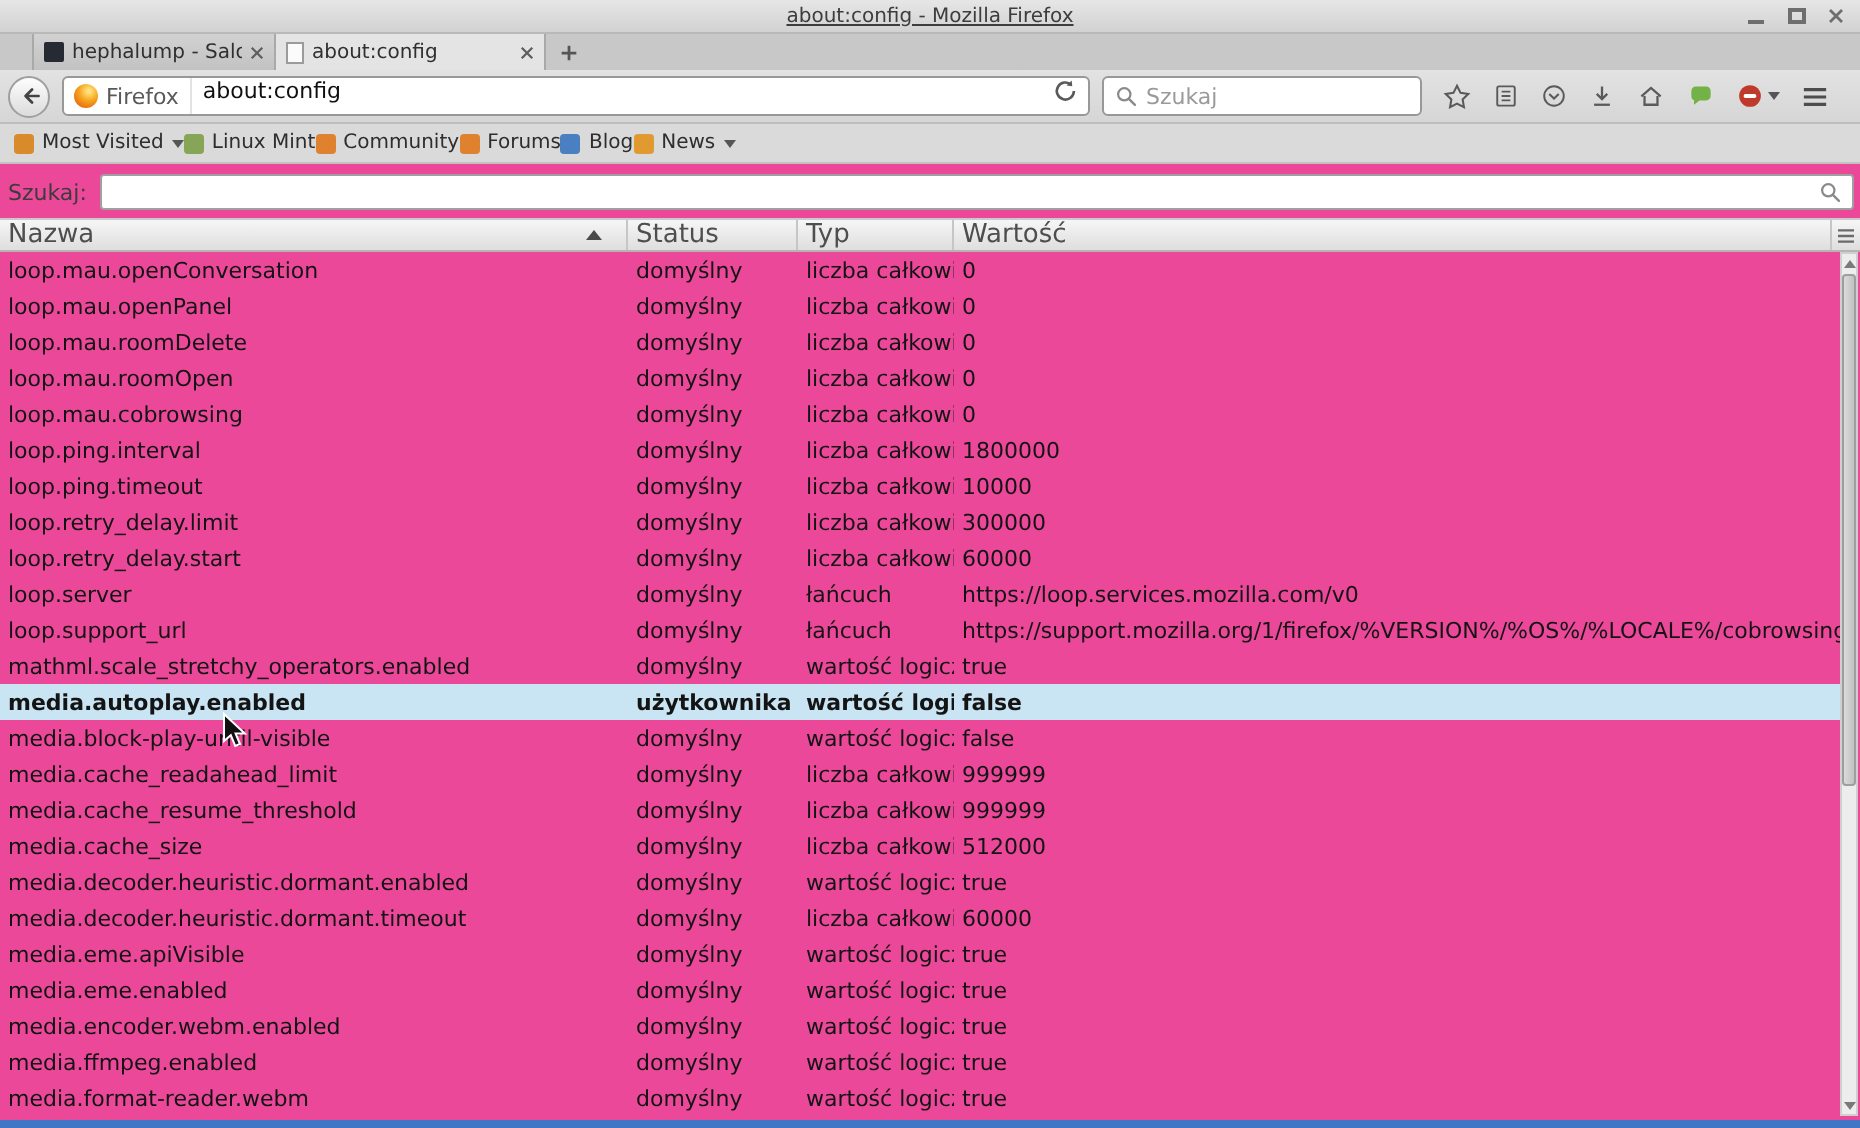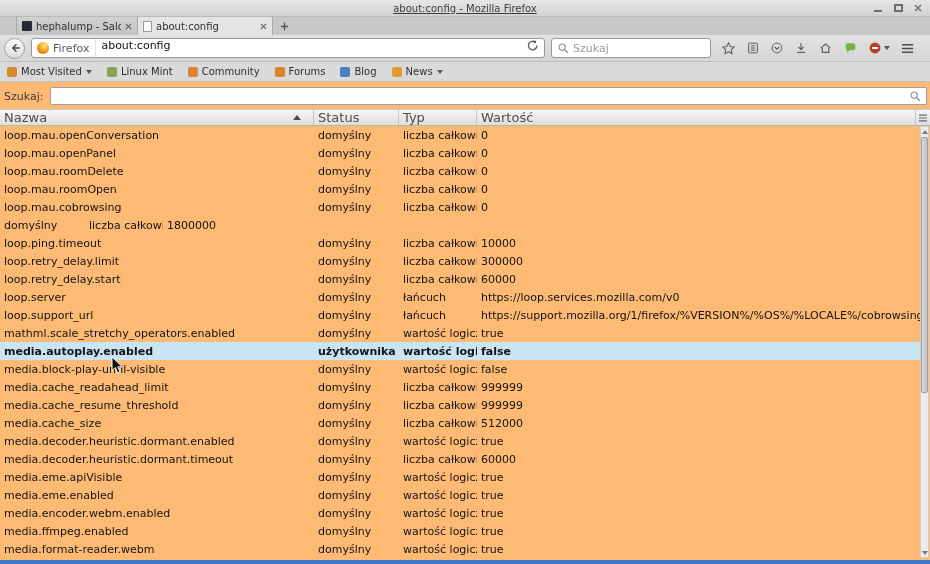--- a/index.html
+++ b/index.html
@@ -32,26 +32,26 @@
   .ff-logo { width: 12px; height: 12px; border-radius: 50%; background: radial-gradient(circle at 62% 30%, #ffe07a 8%, #f6a21d 45%, #e25b0e 92%); }
   .url-input, .search-input, .config-input { flex: 1; min-width: 0; border: none; outline: none; background: transparent; font: 11px "DejaVu Sans", "Liberation Sans", sans-serif; color: #101010; }
   input::placeholder { color: #9a9a9a; }
   .reload { display: flex; flex: 0 0 auto; }
   .searchbox { width: 160px; height: 20px; background: #fff; border: 1px solid #989898; border-radius: 3px; display: flex; align-items: center; padding: 0 5px; gap: 4px; flex: 0 0 auto; }
   .nav-icons { display: flex; align-items: center; gap: 10px; margin-left: 4px; }
   .icon-btn { display: flex; align-items: center; gap: 2px; }
   .caret { width: 0; height: 0; border-left: 3px solid transparent; border-right: 3px solid transparent; border-top: 4px solid #555; }
 
   
-  .bookmarksbar { height: 20px; background: #dadada; border-bottom: 1px solid #c2c2c2; display: flex; align-items: center; padding: 0 7px; gap: 15px; font-size: 10px; color: #2e2e2e; }
+  .bookmarksbar { height: 20px; background: #dadada; border-bottom: 1px solid #c2c2c2; display: flex; align-items: center; padding: 0 7px; font-size: 10px; color: #2e2e2e; }
   .bm-item { display: flex; align-items: center; gap: 4px; }
   .bm-icon { width: 10px; height: 10px; border-radius: 2px; flex: 0 0 auto; }
 
   
-  .content { position: relative; height: 482px; background: #fdba74; }
+  .content { position: relative; height: 482px; background: #ec4899; }
   .search-row { display: flex; align-items: center; height: 27px; padding: 5px 3px 4px 4px; gap: 7px; }
   .search-label { font-size: 11px; color: #3c3c3c; flex: 0 0 auto; }
   .config-search { flex: 1; height: 18px; border: 1px solid #a0a0a0; border-radius: 2px; background: #fff; display: flex; align-items: center; padding: 0 5px; gap: 4px; }
 
   .table-header { display: flex; height: 17px; background: linear-gradient(#f6f6f6,#dedede); border-top: 1px solid #cacaca; border-bottom: 1px solid #b5b5b5; font-size: 13px; color: #4e4e4e; }
   .th { display: flex; align-items: center; padding: 0 4px; border-right: 1px solid #c6c6c6; overflow: hidden; white-space: nowrap; }
   .th-nazwa { width: 314px; justify-content: space-between; }
   .th-status { width: 85px; }
   .th-typ { width: 78px; }
   .th-wartosc { flex: 1; border-right: none; }
@@ -288,20 +288,21 @@
           <div class="cell c-type">liczba całkowita</div>
           <div class="cell c-value">0</div>
         </div>
         <div class="trow">
           <div class="cell c-name">loop.mau.cobrowsing</div>
           <div class="cell c-status">domyślny</div>
           <div class="cell c-type">liczba całkowita</div>
           <div class="cell c-value">0</div>
         </div>
         <div class="trow">
+          <div class="cell c-name">loop.ping.interval</div>
           <div class="cell c-status">domyślny</div>
           <div class="cell c-type">liczba całkowita</div>
           <div class="cell c-value">1800000</div>
         </div>
         <div class="trow">
           <div class="cell c-name">loop.ping.timeout</div>
           <div class="cell c-status">domyślny</div>
           <div class="cell c-type">liczba całkowita</div>
           <div class="cell c-value">10000</div>
         </div>

